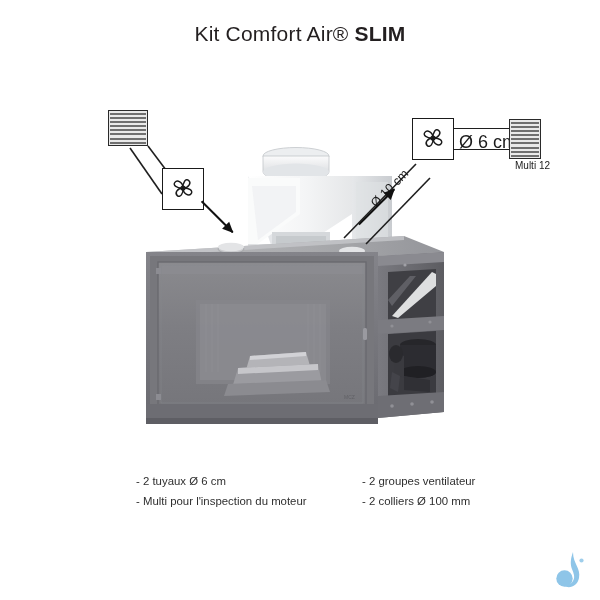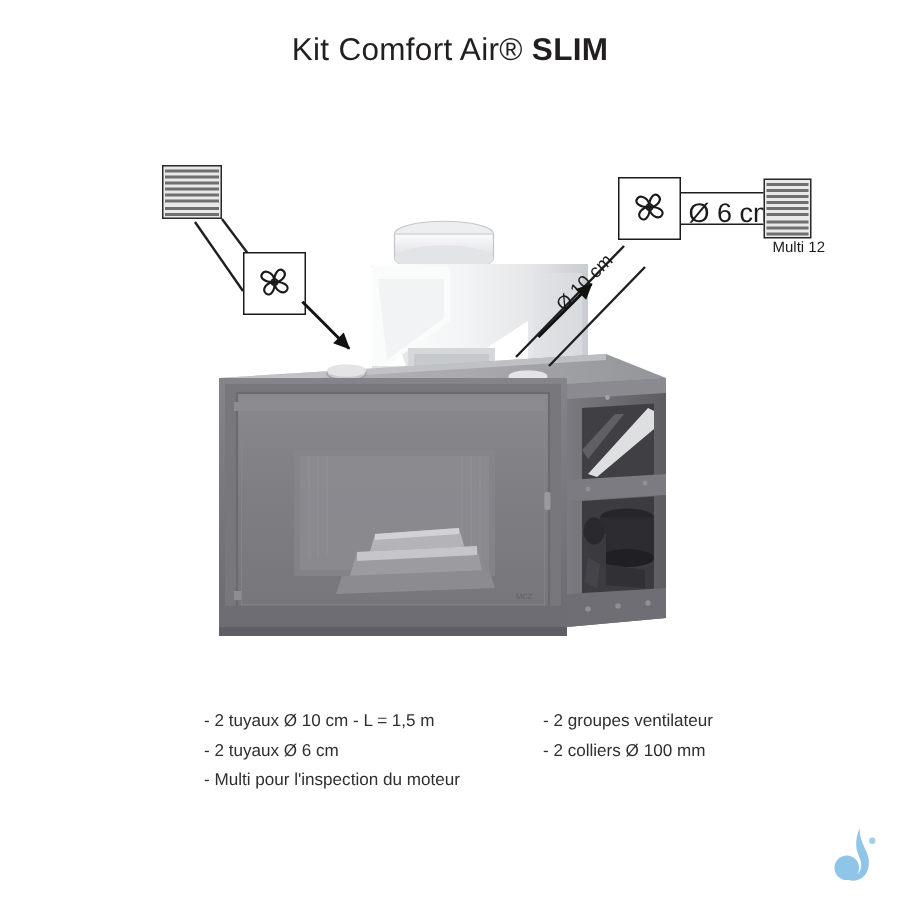--- a/index.html
+++ b/index.html
@@ -289,21 +289,20 @@
 
   <div class="lbl-diag" style="left:368px;top:200px;transform:rotate(-45deg);">Ø 10 cm</div>
 
   <div class="arrow" style="left:395px;top:190px;transform:rotate(135deg);">
     <div class="shaft" style="width:50px;"></div>
     <div class="head"></div>
   </div>
 
   <div class="legend">
     <div class="col left">
-      <div class="row">- 2 tuyaux Ø 10 cm - L = 1,5 m</div>
       <div class="row">- 2 tuyaux Ø 6 cm</div>
       <div class="row">- Multi pour l'inspection du moteur</div>
     </div>
     <div class="col right">
       <div class="row">- 2 groupes ventilateur</div>
       <div class="row">- 2 colliers Ø 100 mm</div>
     </div>
   </div>
 
   <div class="logo">

